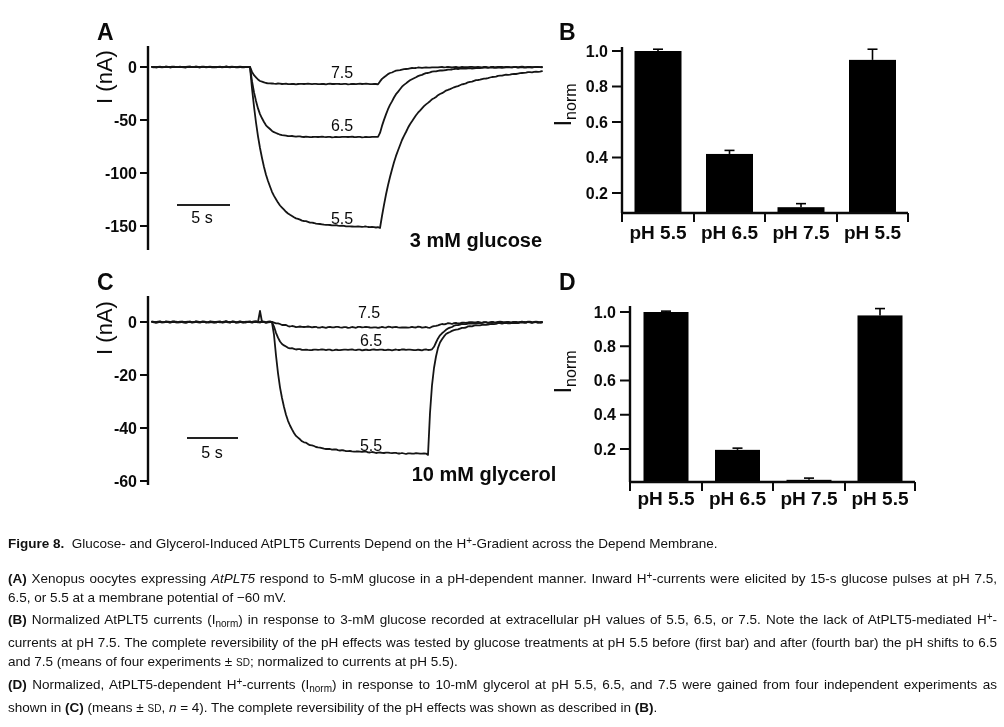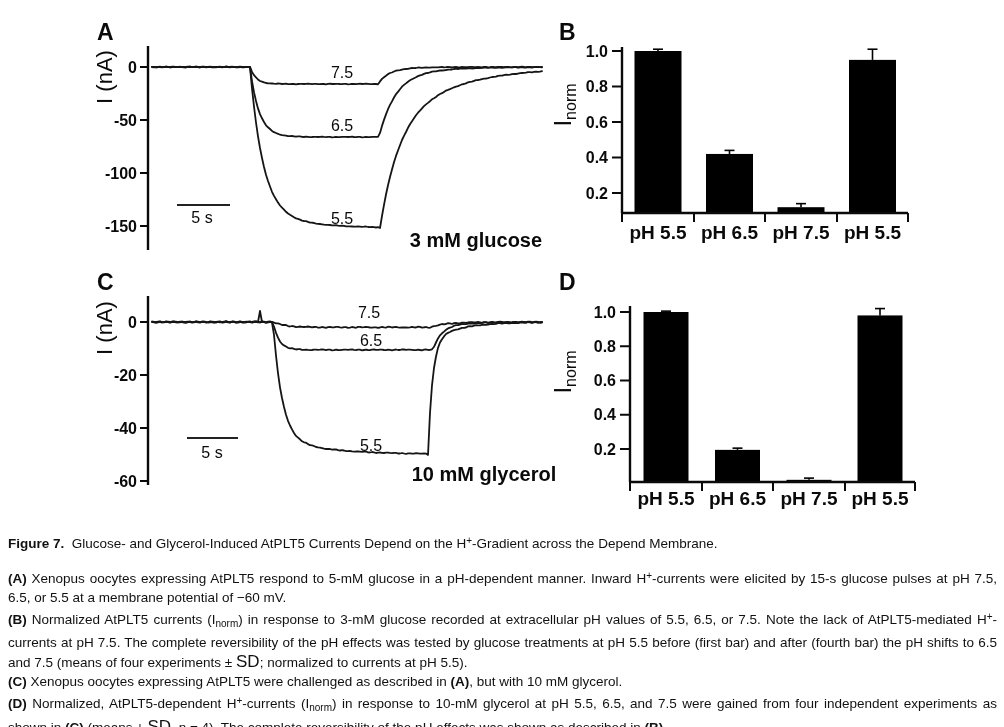--- a/index.html
+++ b/index.html
@@ -19,24 +19,24 @@
   .trace-label{font-size:16px;}
   .cond-label{font-size:20px;font-weight:bold;}
   .axis-label{font-size:22px;}
   .ylabel-main{font-size:24px;}
   .ylabel-sub{font-size:16px;}
   #caption{position:absolute;left:8px;right:7px;top:531px;font-size:13.5px;line-height:19px;
            text-align:justify;color:#111;}
   #caption p{margin:0;}
   #caption p.title{margin-bottom:13px;}
   #caption .b{font-weight:bold;}
-  #caption .i{}
+  #caption .i{font-style:italic;}
   #caption .sub{font-size:10px;vertical-align:-3px;}
   #caption .sup{font-size:10px;vertical-align:4px;}
-  #caption .sc{font-size:17px;}
+  #caption .sc{font-size:10px;}
 </style>
 </head>
 <body>
 
 <div class="page">
   <svg id="figure-svg" width="1004" height="524" viewBox="0 0 1004 524">
       <g>
         <text x="97" y="40" class="panel-letter" text-anchor="start">A</text>
         <text x="112" y="77" class="axis-label" text-anchor="middle" transform="rotate(-90 112 77)">I (nA)</text>
         <line x1="148" y1="46" x2="148" y2="250" class="axis"></line>
@@ -150,19 +150,18 @@
         <line x1="630" y1="306" x2="630" y2="482" class="axis"></line>
         <line x1="630" y1="482" x2="915" y2="482" class="axis"></line>
         <line x1="630" y1="482" x2="630" y2="491" class="tick"></line>
         <line x1="702" y1="482" x2="702" y2="491" class="tick"></line>
         <line x1="773" y1="482" x2="773" y2="491" class="tick"></line>
         <line x1="845" y1="482" x2="845" y2="491" class="tick"></line>
         <line x1="915" y1="482" x2="915" y2="491" class="tick"></line>
       </g>
     </svg>
   <div id="caption">
-      <p class="title"><span class="b">Figure 7.</span><span>&nbsp; Glucose- and Glycerol-Induced AtPLT5 Currents Depend on the H</span><span class="sup">+</span><span>-Gradient across the Depend Membrane.</span></p>
+      <p class="title"><span class="b">Figure 8.</span><span>&nbsp; Glucose- and Glycerol-Induced AtPLT5 Currents Depend on the H</span><span class="sup">+</span><span>-Gradient across the Depend Membrane.</span></p>
       <p><span class="b">(A)</span><span> Xenopus oocytes expressing </span><span class="i">AtPLT5</span><span> respond to 5-mM glucose in a pH-dependent manner. Inward H</span><span class="sup">+</span><span>-currents were elicited by 15-s glucose pulses at pH 7.5, 6.5, or 5.5 at a membrane potential of −60 mV.</span></p>
       <p><span class="b">(B)</span><span> Normalized AtPLT5 currents (I</span><span class="sub">norm</span><span>) in response to 3-mM glucose recorded at extracellular pH values of 5.5, 6.5, or 7.5. Note the lack of AtPLT5-mediated H</span><span class="sup">+</span><span>-currents at pH 7.5. The complete reversibility of the pH effects was tested by glucose treatments at pH 5.5 before (first bar) and after (fourth bar) the pH shifts to 6.5 and 7.5 (means of four experiments ± </span><span class="sc">SD</span><span>; normalized to currents at pH 5.5).</span></p>
-      <p><span class="b">(C)</span><span> Xenopus oocytes expressing </span><span class="i">AtPLT5</span><span> were challenged as described in </span><span class="b">(A)</span><span>, but with 10 mM glycerol.</span></p>
       <p><span class="b">(D)</span><span> Normalized, AtPLT5-dependent H</span><span class="sup">+</span><span>-currents (I</span><span class="sub">norm</span><span>) in response to 10-mM glycerol at pH 5.5, 6.5, and 7.5 were gained from four independent experiments as shown in </span><span class="b">(C)</span><span> (means ± </span><span class="sc">SD</span><span>, </span><span class="i">n</span><span> = 4). The complete reversibility of the pH effects was shown as described in </span><span class="b">(B)</span><span>.</span></p>
     </div>
 </div>
 
 </body></html>

